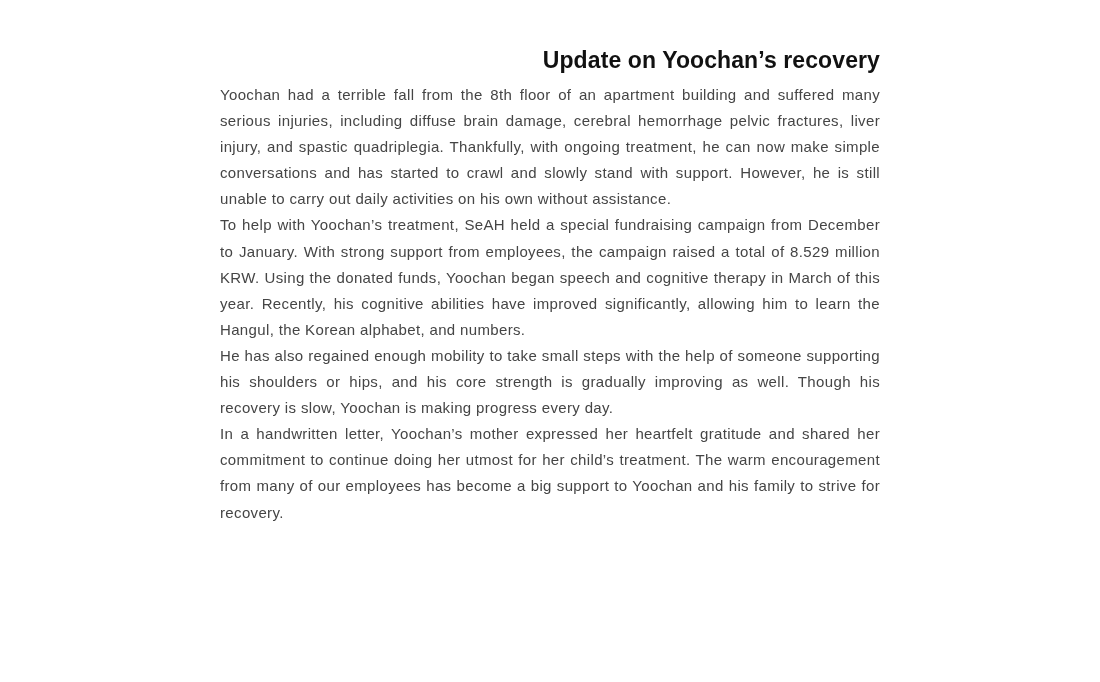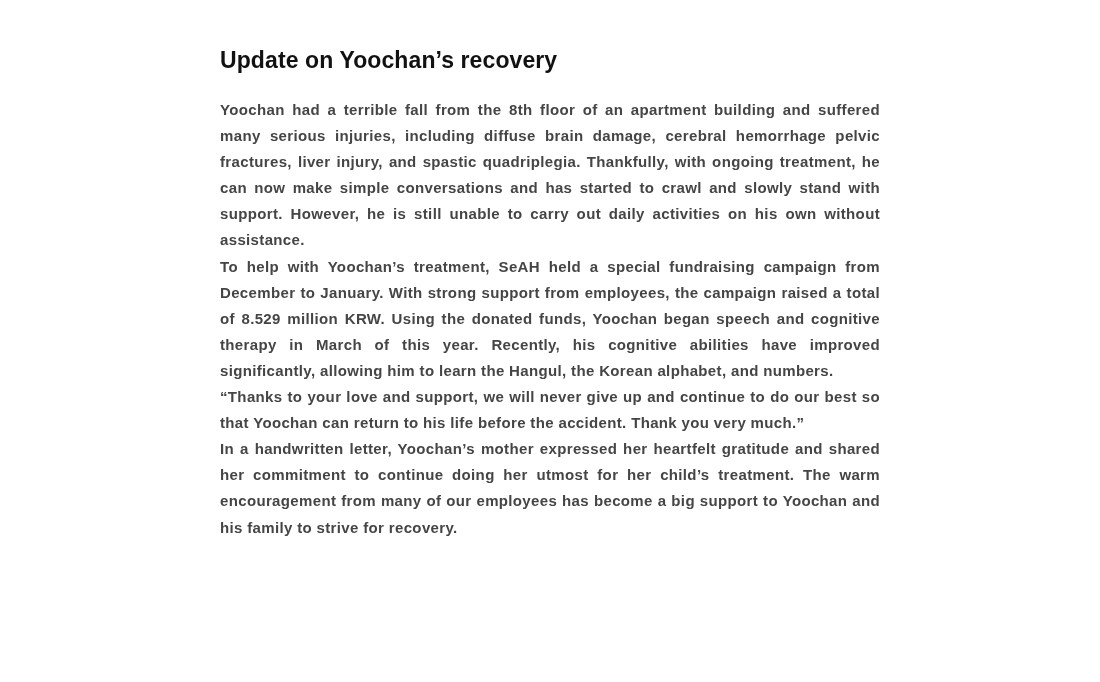--- a/index.html
+++ b/index.html
@@ -14,47 +14,46 @@
       position: relative;
     }
     .article {
       position: absolute;
       left: 220px;
       top: 40px;
       width: 660px;
     }
     .article-title {
       margin: 0;
-      text-align: left;
+      text-align: right;
       font-family: "Liberation Sans", sans-serif;
       font-weight: bold;
       font-size: 23px;
       line-height: 40px;
       color: #111111;
       letter-spacing: 0.1px;
     }
     .article-body {
-      margin-top: 17px;
-      font-weight: bold;
+      margin-top: 2px;
     }
     .article-paragraph {
       margin: 0;
       font-family: "Liberation Sans", sans-serif;
       font-size: 15px;
       line-height: 26.1px;
       color: #454545;
       text-align: justify;
       letter-spacing: 0.35px;
       hyphens: manual;
     }
   </style>
 </head>
 <body>
 
 <article class="article">
   <h1 class="article-title">Update on Yoochan’s recovery</h1>
   <div class="article-body">
     <p class="article-paragraph">Yoochan had a terrible fall from the 8th floor of an apartment building and suffered many serious injuries, including diffuse brain damage, cerebral hemorrhage pelvic fractures, liver injury, and spastic quadriplegia. Thankfully, with ongoing treatment, he can now make simple conversations and has started to crawl and slowly stand with support. However, he is still unable to carry out daily activities on his own without assistance.</p>
     <p class="article-paragraph">To help with Yoochan’s treatment, SeAH held a special fundraising campaign from December to January. With strong support from employees, the campaign raised a total of 8.529 million KRW. Using the donated funds, Yoochan began speech and cognitive therapy in March of this year. Recently, his cognitive abilities have improved significantly, allowing him to learn the Hangul, the Korean alphabet, and numbers.</p>
-    <p class="article-paragraph">“Thanks to your love and support, we will never give up and continue to do our best so that Yoochan can return to his life before the accident. Thank you very much.”</p>
+    <p class="article-paragraph">He has also regained enough mobility to take small steps with the help of someone sup­porting his shoulders or hips, and his core strength is gradually improving as well. Though his recovery is slow, Yoochan is making progress every day.</p>
     <p class="article-paragraph">In a handwritten letter, Yoochan’s mother expressed her heartfelt gratitude and shared her commitment to continue doing her utmost for her child’s treatment. The warm encourage­ment from many of our employees has become a big support to Yoochan and his family to strive for recovery.</p>
   </div>
 </article>
 
 </body></html>

